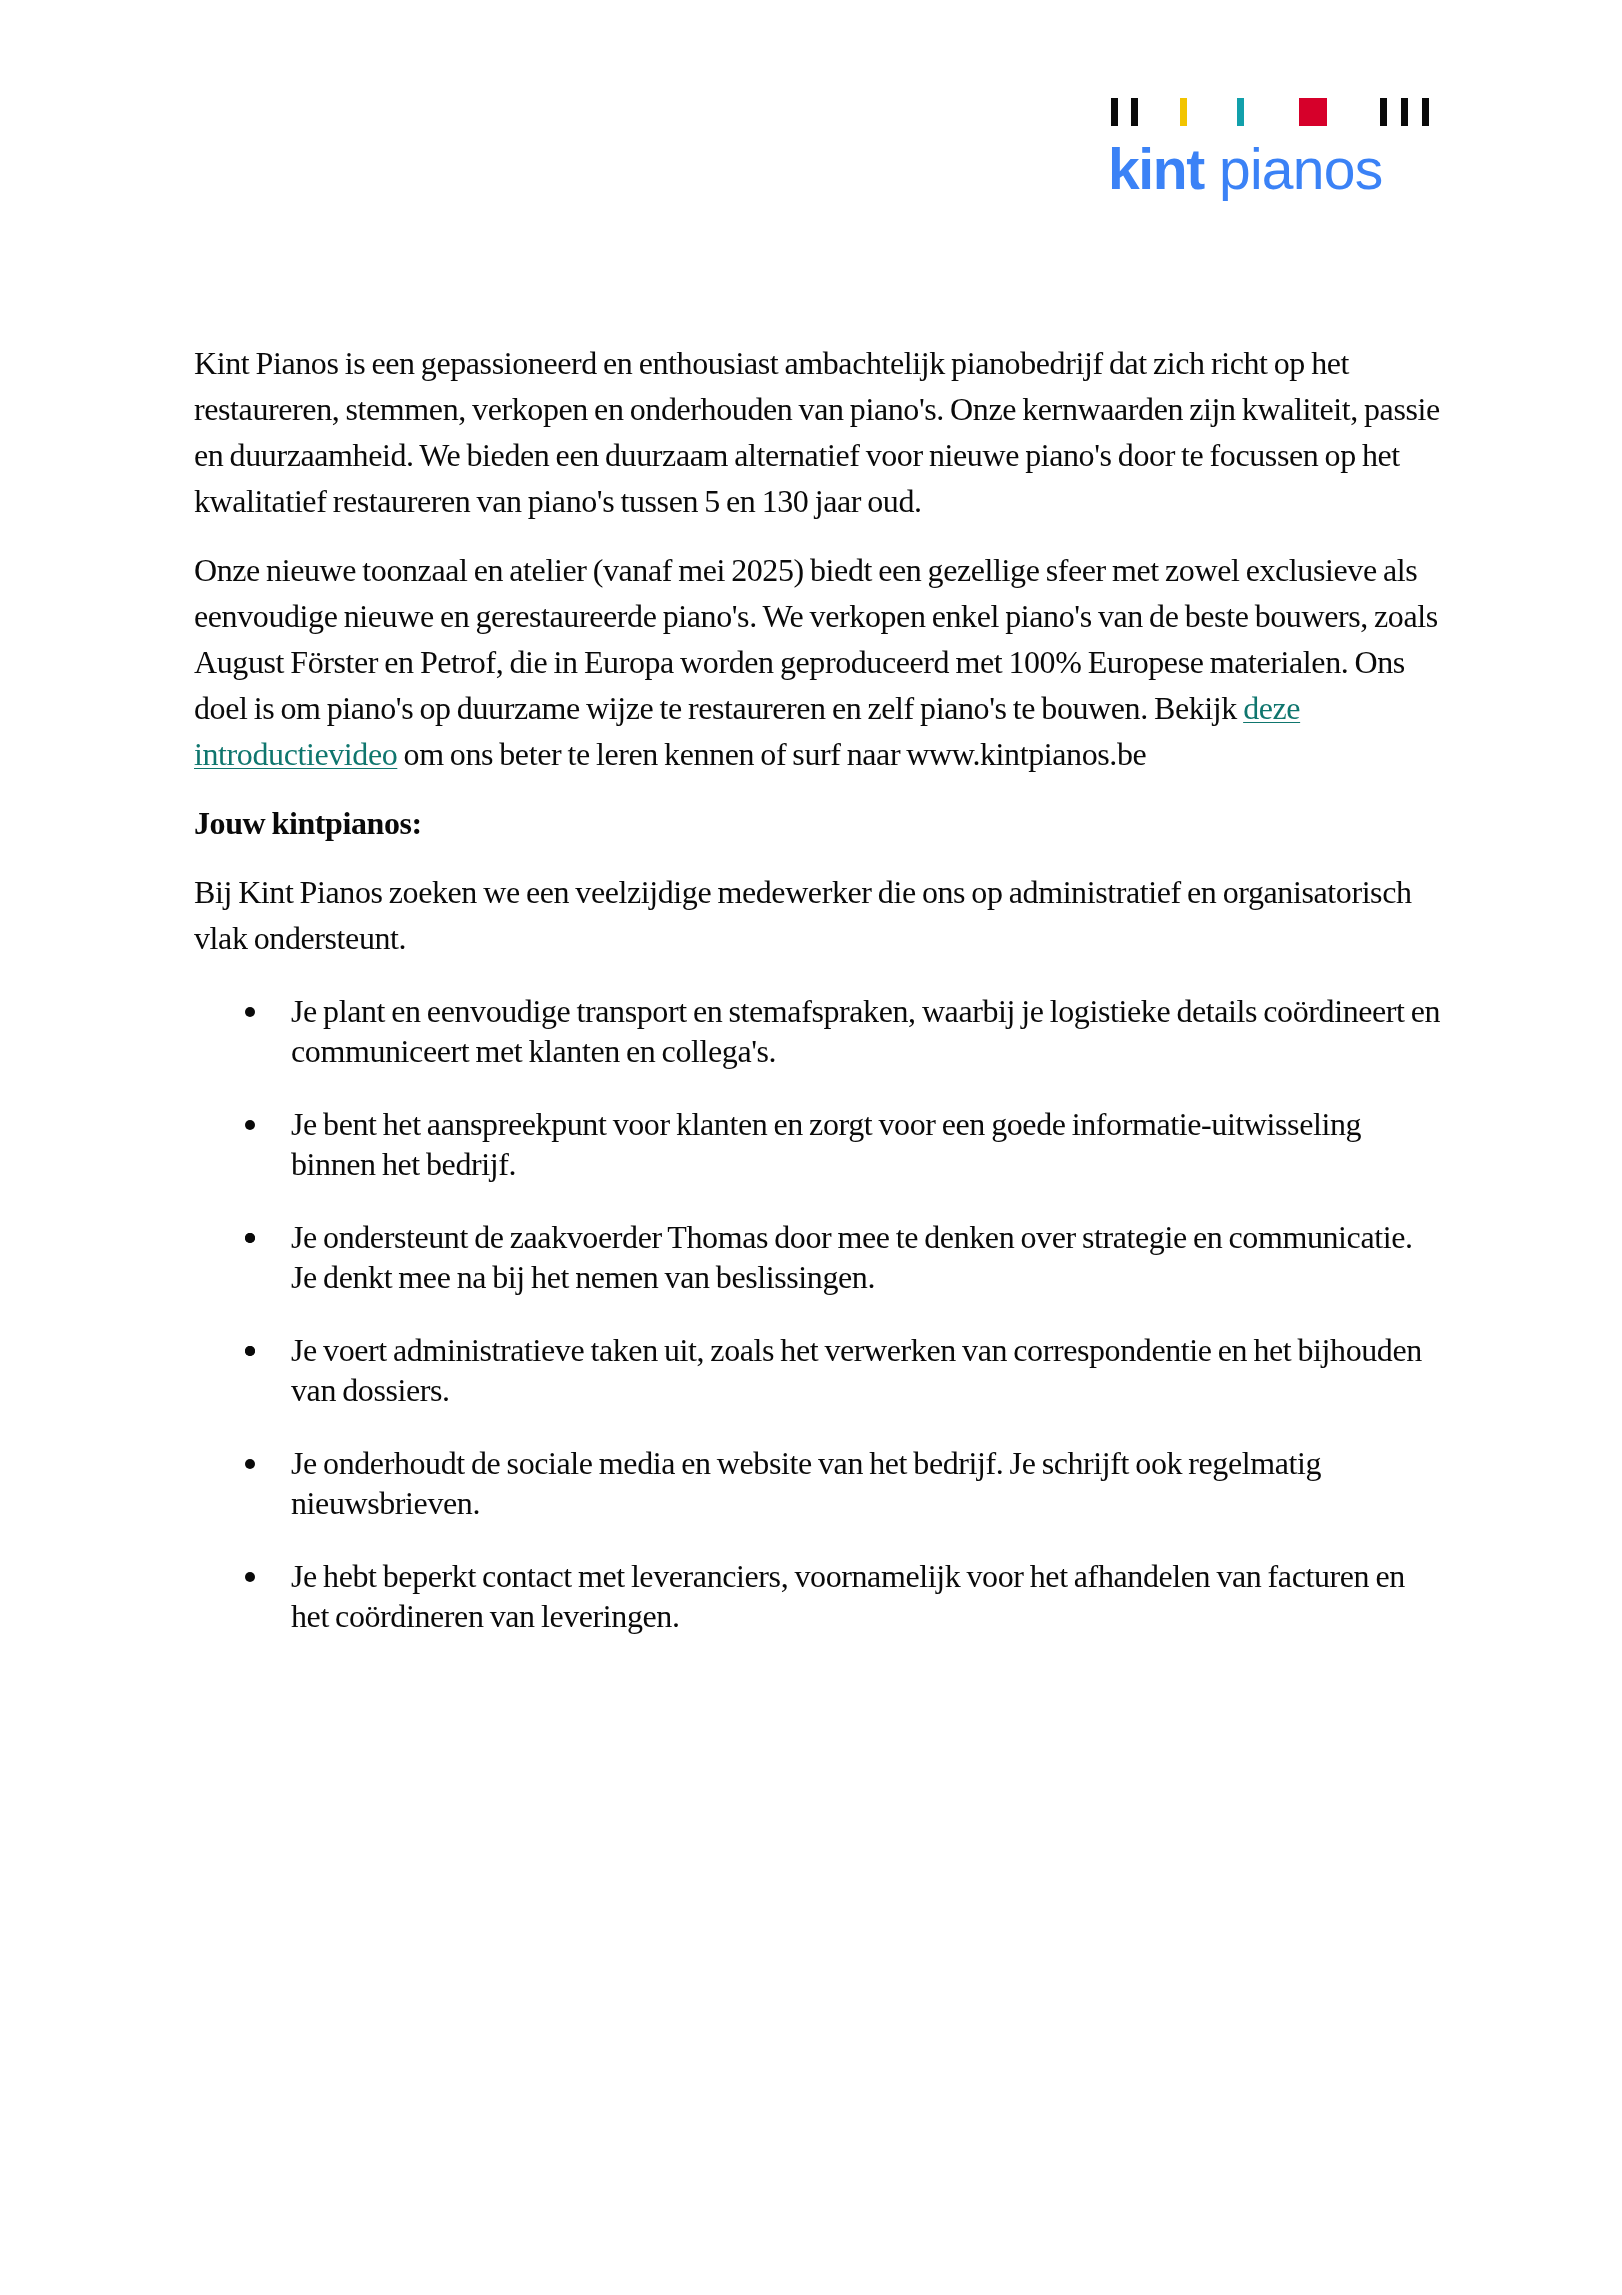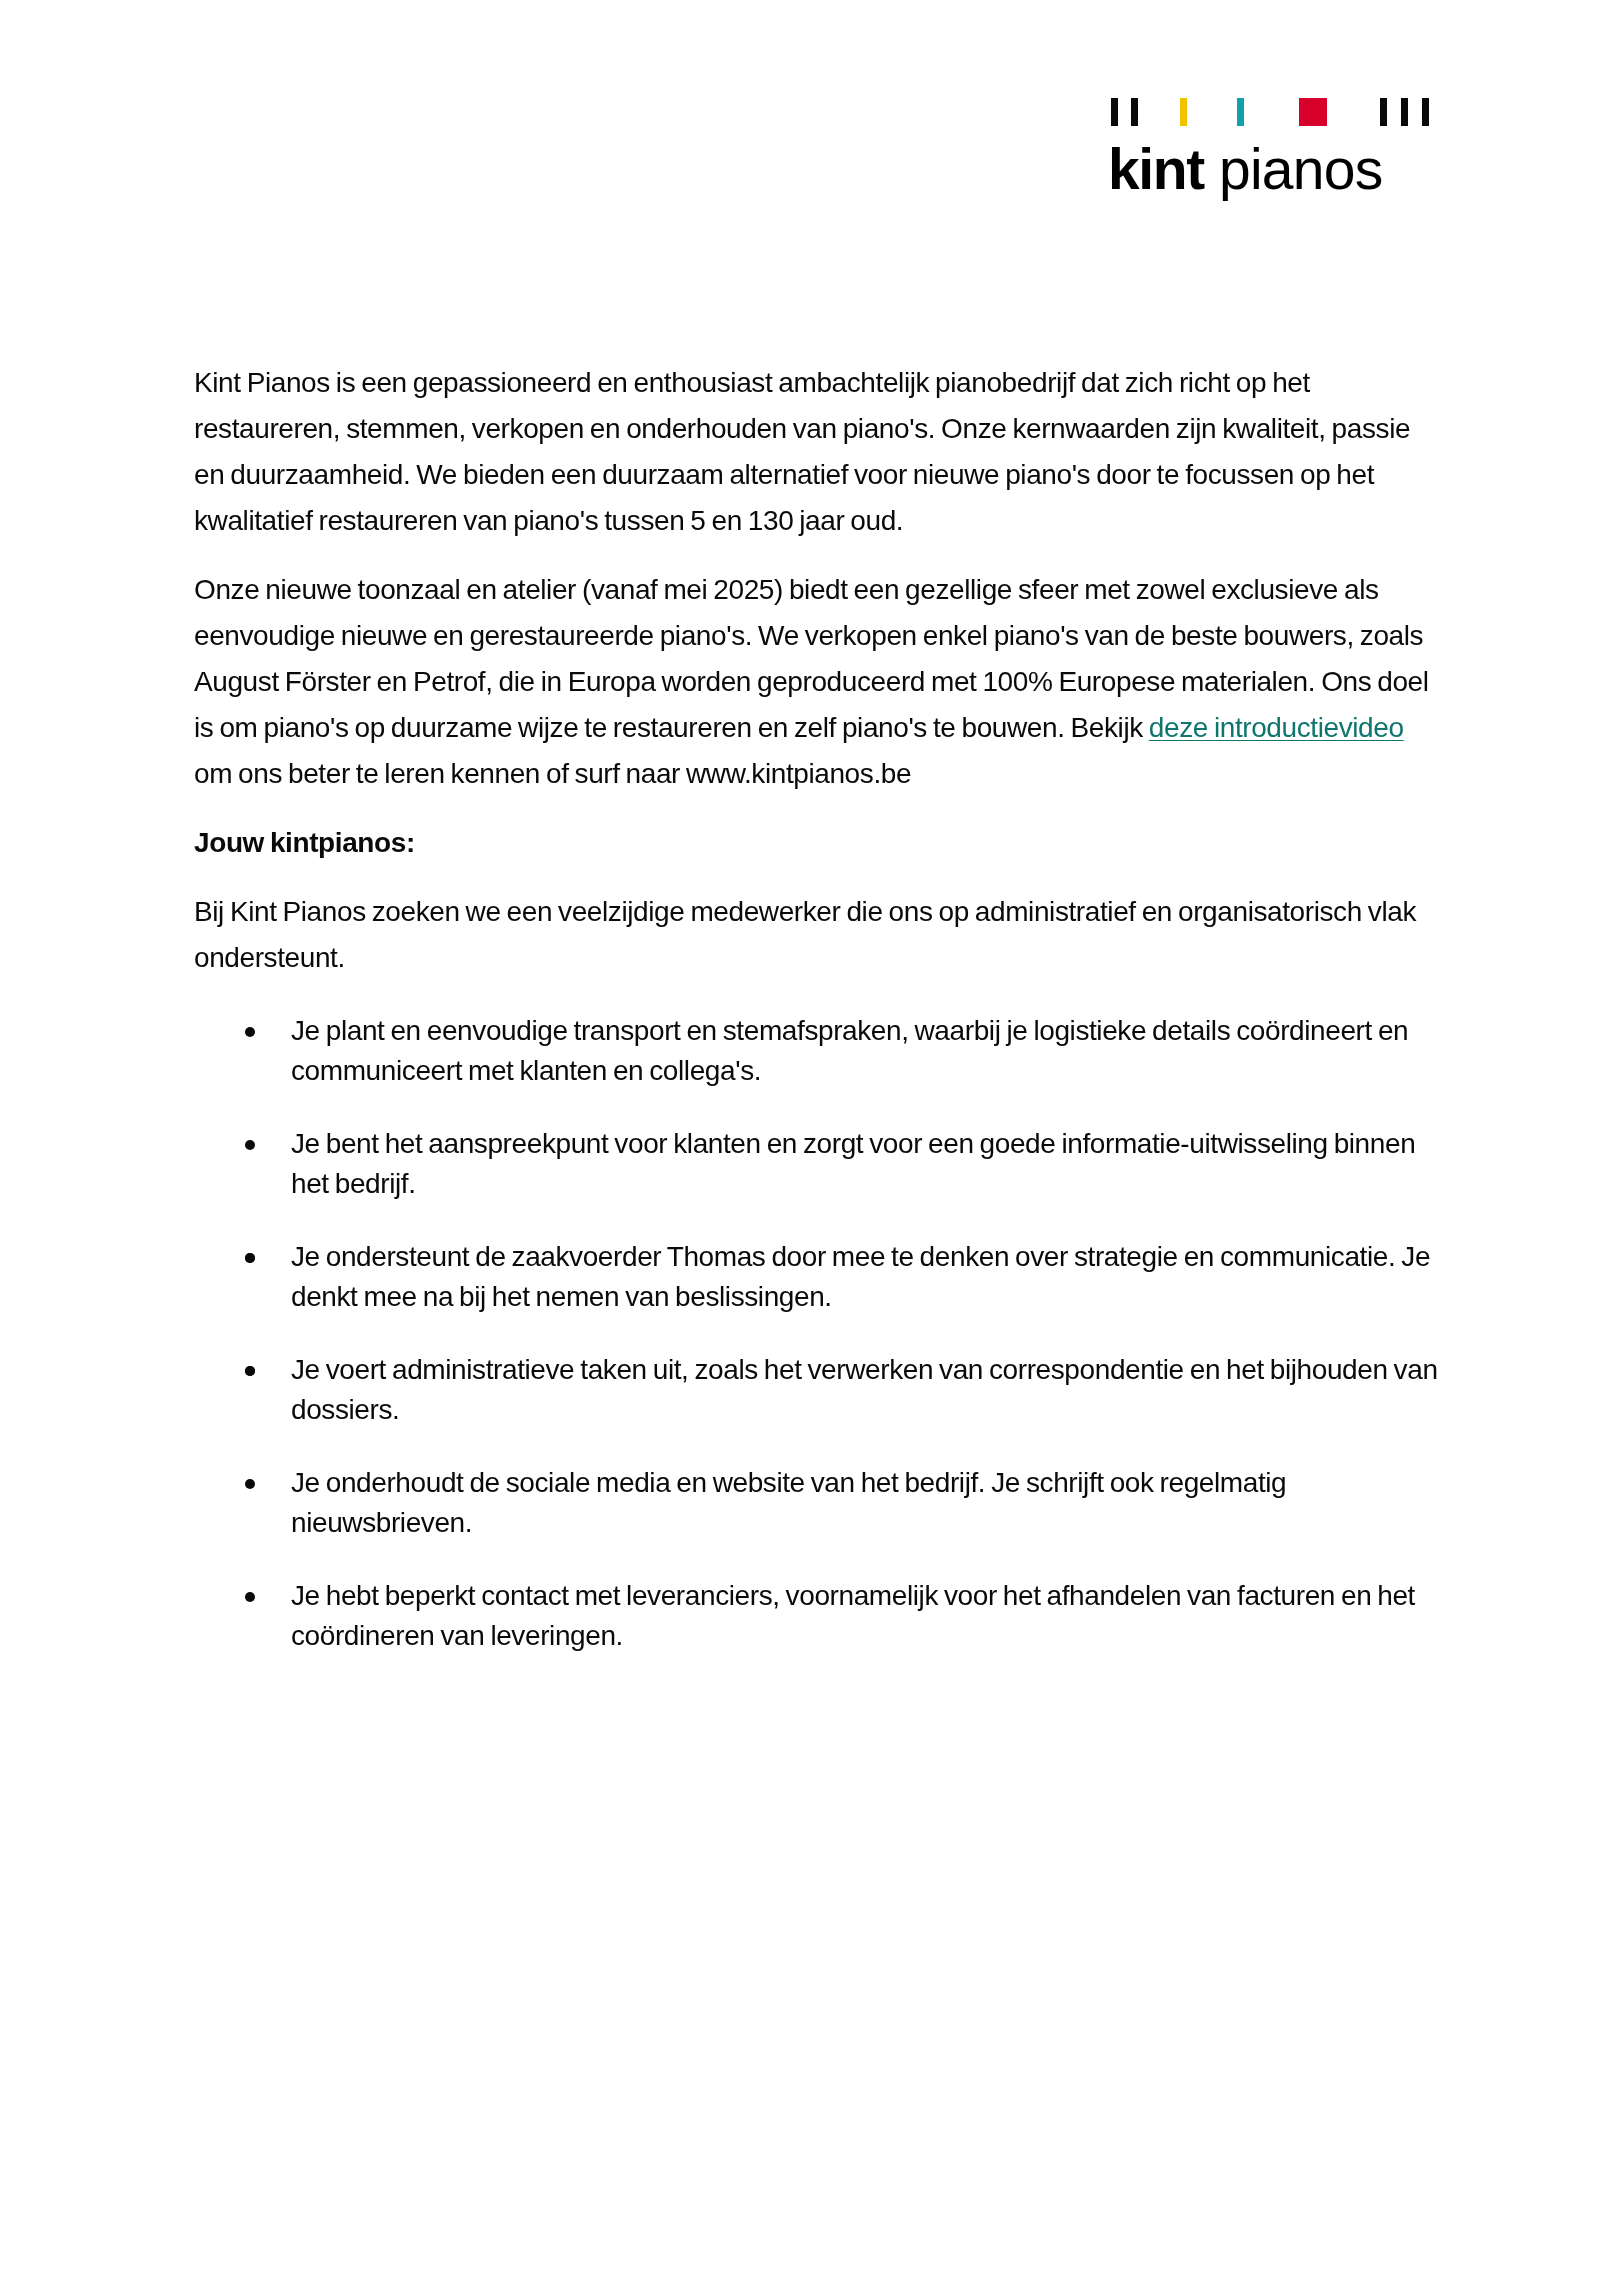--- a/index.html
+++ b/index.html
@@ -38,35 +38,36 @@
     background: #0a0a0a;
   }
   .logo-text {
     position: absolute;
     left: 0;
     top: 40px;
     font-size: 57px;
     line-height: 71px;
     letter-spacing: -0.7px;
     white-space: nowrap;
-    color: #000000;
+    color: #3b82f6;
   }
   .logo-text .bold { font-weight: bold; letter-spacing: -1.4px; }
   .logo-text .light { font-weight: normal; }
 
   
   .content {
     position: absolute;
     left: 194px;
-    top: 360px;
+    top: 340px;
     width: 1249px;
-    font-size: 28px;
+    font-size: 32px;
     line-height: 46px;
     letter-spacing: -0.4px;
     word-spacing: -1.4px;
+    font-family: Liberation Serif, serif;
   }
   .content p {
     margin: 0 0 23px 0;
   }
   .content .b { font-weight: bold; }
   .content a.link {
     color: #0f766e;
     text-decoration: underline;
     text-decoration-thickness: 1.4px;
     text-underline-offset: 2.8px;

